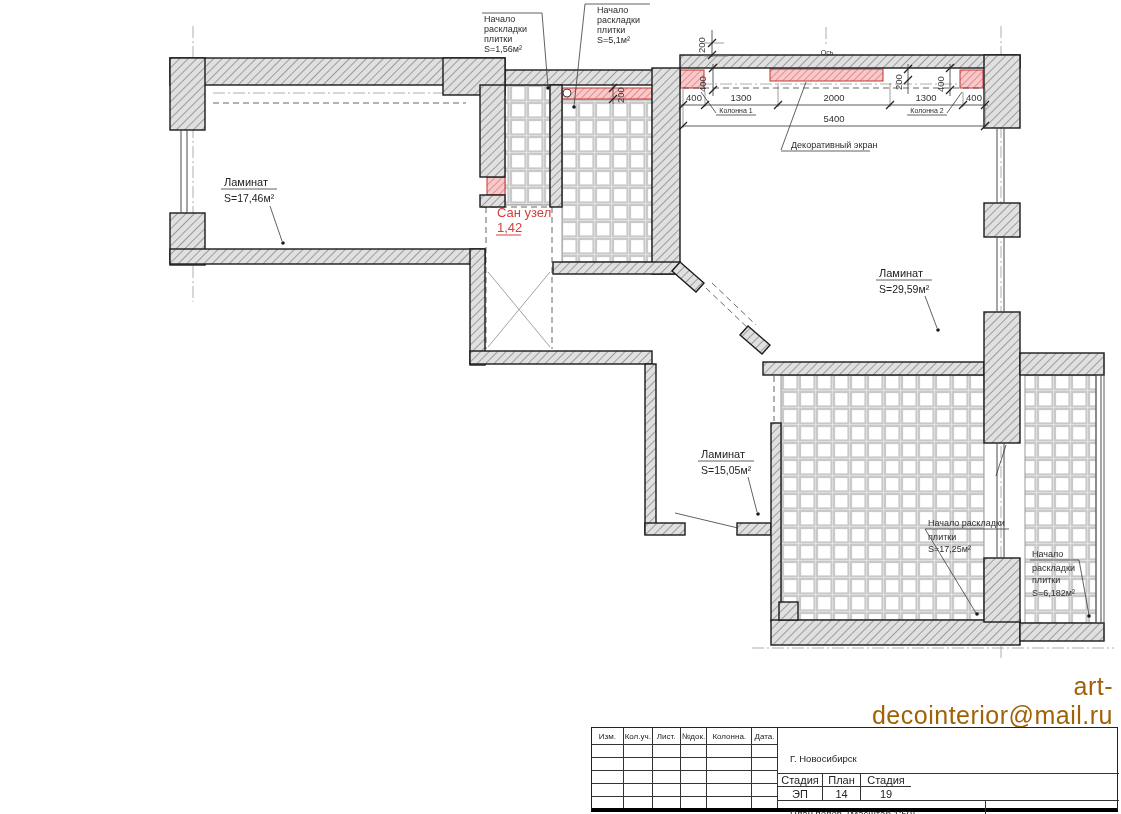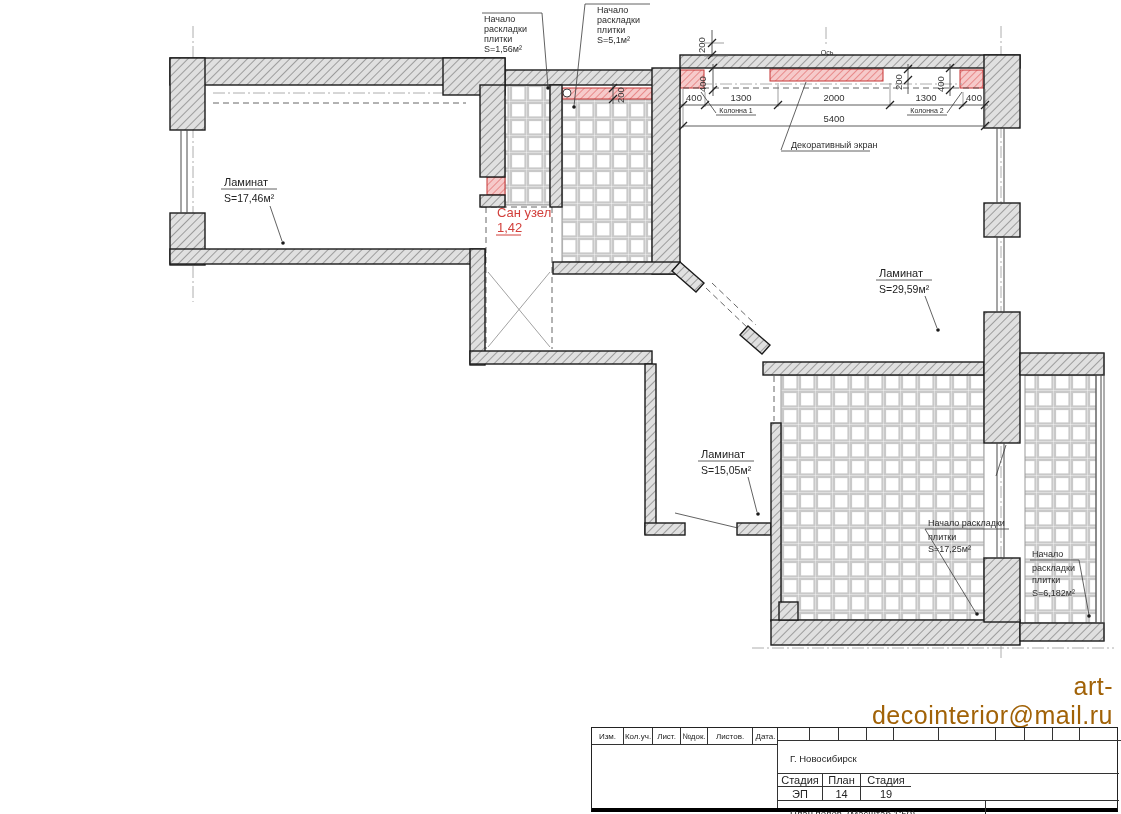--- a/index.html
+++ b/index.html
@@ -22,21 +22,21 @@
   .ext{stroke:#777;stroke-width:0.7}
   .tick{stroke:#222;stroke-width:1.2}
   .xline{stroke:#8a8a8a;stroke-width:0.8}
   .dot{fill:#1b1b1b}
   #email{position:absolute;left:838px;top:672px;width:275px;text-align:right;
     font-size:25px;color:#a16207;letter-spacing:0.5px;}
   
   #tblock{position:absolute;left:591px;top:727px;width:527px;height:85px;box-sizing:border-box;
     border:1.5px solid #222;border-bottom:4px solid #000;font-size:9px;color:#222;}
   #tblock *{box-sizing:border-box}
-  .lt{position:absolute;left:0;top:0;width:186px;height:100%;border-right:1px solid #333;display:flex;flex-direction:row}
+  .lt{position:absolute;left:0;top:0;width:186px;height:100%;border-right:1px solid #333;display:flex;flex-direction:column}
   .lt-head{display:flex;height:17px;border-bottom:1px solid #333}
   .lt-head>div{border-right:1px solid #333;font-size:8px;display:flex;align-items:center;justify-content:center;overflow:hidden}
   .lt-head>div:last-child{border-right:none}
   .lt-row{display:flex;height:13px;border-bottom:1px solid #333}
   .lt-row>div{border-right:1px solid #333}
   .lt-row>div:last-child{border-right:none}
   .lt-row:last-child{border-bottom:none;flex:1}
   .c0{width:32px}.c1{width:29px}.c2{width:28px}.c3{width:27px}.c4{width:45px}.c5{width:25px;border-right:none !important}
   .rt{position:absolute;left:186px;top:16px;width:341px;height:100%}
   .rt-city{height:30px;border-bottom:1px solid #333;display:flex;align-items:center;padding-left:12px;font-size:9.5px}
@@ -279,21 +279,21 @@
 
 <div id="email">art-decointerior@mail.ru</div>
 
 <div id="tblock">
   <div class="lt">
     <div class="lt-head">
       <div class="c0">Изм.</div>
       <div class="c1">Кол.уч.</div>
       <div class="c2">Лист.</div>
       <div class="c3">№док.</div>
-      <div class="c4">Листов.</div>
+      <div class="c4">Колонна.</div>
       <div class="c5">Дата.</div>
     </div>
     <div class="lt-row">
         <div class="c0"></div>
         <div class="c1"></div>
         <div class="c2"></div>
         <div class="c3"></div>
         <div class="c4"></div>
         <div class="c5"></div>
       </div>

